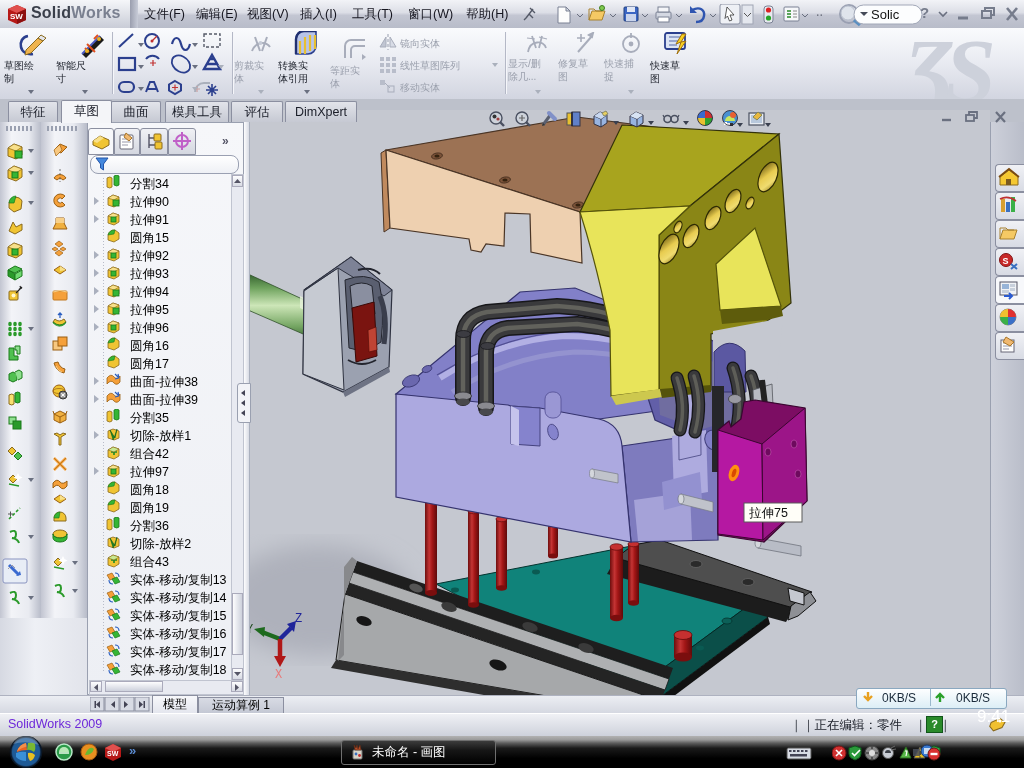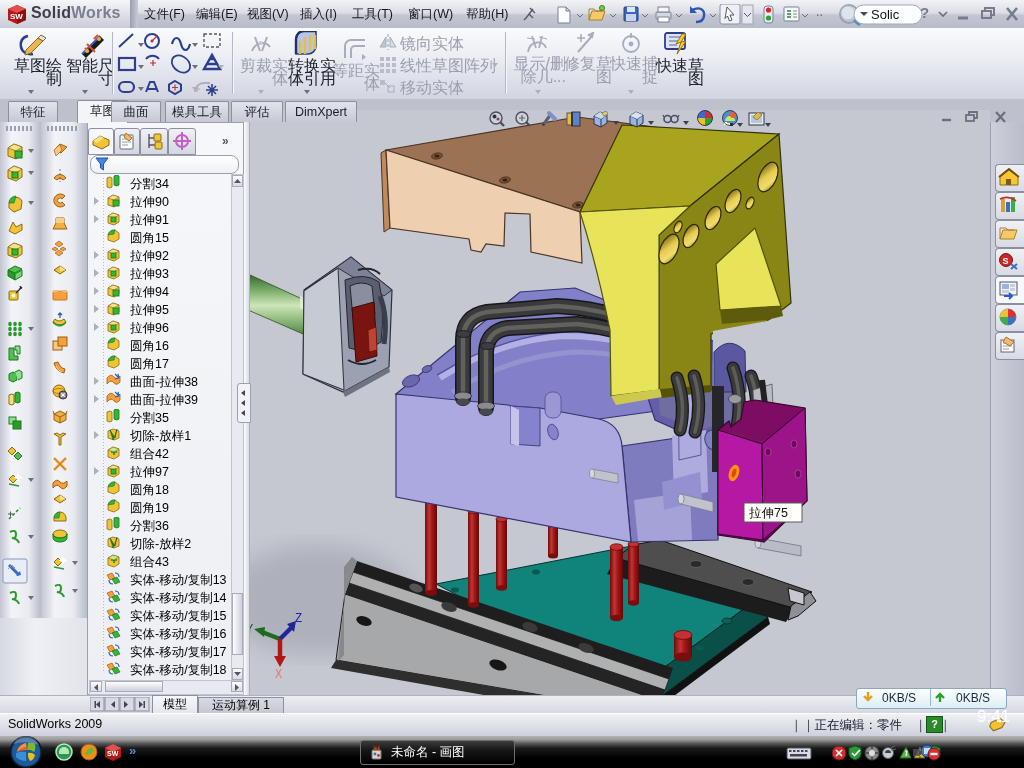--- a/index.html
+++ b/index.html
@@ -5,21 +5,21 @@
 html,body{margin:0;padding:0;}
 #root{position:relative;width:1024px;height:768px;overflow:hidden;font-family:"Liberation Sans",sans-serif;background:#c5c8d0;}
 .abs{position:absolute;}
 
 #titlebar{left:0;top:0;width:1024px;height:28px;background:linear-gradient(#f2f3f7 0%,#dcdee6 45%,#c3c6d2 55%,#b8bcc9 100%);border-bottom:1px solid #8e92a0;}
 #logoarea{left:0;top:0;width:130px;height:28px;background:linear-gradient(#f5f6f9,#c9ccd7);}
 #vsep1{left:130px;top:0;width:8px;height:28px;background:linear-gradient(90deg,#9a9eae,#c8ccd8);}
 .menuitem{top:6px;height:17px;font-size:12.5px;color:#15151f;}
 
 #toolbar{left:0;top:28px;width:1024px;height:71px;background:linear-gradient(#fafbfd 0%,#e8eaf1 50%,#d2d5e0 100%);border-bottom:1px solid #9ea2b2;}
-.tbtxt{font-size:16px;color:#20242e;text-align:right;line-height:13px;}
+.tbtxt{font-size:10px;color:#20242e;text-align:left;line-height:13px;}
 .tbtxt.gray{color:#9ba0ad;}
 .dda{width:0;height:0;border-left:3px solid transparent;border-right:3px solid transparent;border-top:4px solid #6a7080;}
 .dda.gray{border-top-color:#aab0bc;}
 .tsep{top:32px;width:1px;height:62px;background:#b4b8c6;box-shadow:1px 0 0 #f5f6fa;}
 
 #tabrow{left:0;top:99px;width:1024px;height:23px;background:#bdc1cb;border-bottom:1px solid #d8dbe3;}
 .ctab{top:101px;height:20px;z-index:5;background:linear-gradient(#e2e4ea,#c6c9d3);border:1px solid #8b8fa0;border-bottom:none;font-size:12.5px;color:#1a1d28;text-align:center;line-height:20px;border-radius:2px 2px 0 0;}
 .ctab.active{background:#f4f5f8;top:100px;height:22px;z-index:3;}
 
 #lcol1{left:0;top:122px;width:41px;height:496px;background:linear-gradient(90deg,#c2c5d1 0%,#f3f4f8 28%,#e9ebf1 70%,#b8bcc9 100%);}
@@ -294,23 +294,24 @@
   <div class="abs tbtxt gray" style="left:604px;top:57px;width:54px">快速捕<br>捉</div>
   <div class="abs dda gray" style="left:628px;top:90px"></div>
   
   <svg class="abs" style="left:662px;top:30px" width="30" height="28" viewBox="0 0 30 28">
     <rect x="3" y="3" width="20" height="16" rx="2" fill="#dce4f4" stroke="#2b3f8e" stroke-width="1.8"></rect>
     <path d="M7 7 h12 M7 11 h12 M7 15 h8" stroke="#8090c0" stroke-width="1.4"></path>
     <path d="M20 4 l-6 10 5 -2 -4 12 9 -13 -5 1 5 -8z" fill="#f8d020" stroke="#a07010" stroke-width="1"></path>
   </svg>
   <div class="abs tbtxt" style="left:650px;top:59px;width:54px">快速草<br>图</div>
   
+  <div class="abs" style="left:905px;top:18px;font-size:92px;font-style:italic;font-weight:bold;color:#cdd1db;font-family:'Liberation Serif',serif;letter-spacing:-10px">ƷS</div>
   <div class="abs" id="tabrow"></div>
   <div class="abs ctab" style="left:8px;width:48px">特征</div>
-  <div class="abs ctab active" style="left:77px;width:49px">草图</div>
+  <div class="abs ctab active" style="left:61px;width:49px">草图</div>
   <div class="abs ctab" style="left:111px;width:48px">曲面</div>
   <div class="abs ctab" style="left:165px;width:62px">模具工具</div>
   <div class="abs ctab" style="left:231px;width:50px">评估</div>
   <div class="abs ctab" style="left:285px;width:70px">DimXpert</div>
   
   <svg class="abs" style="left:938px;top:110px;z-index:6" width="80" height="14" viewBox="0 0 80 14">
     <path d="M4 10 h9" stroke="#6a7080" stroke-width="2.4"></path>
     <g stroke="#6a7080" stroke-width="1.8" fill="none">
         <rect x="28" y="5" width="8" height="6"></rect>
         <path d="M31 5 v-3 h8 v6 h-3"></path>
@@ -1124,21 +1125,21 @@
         <rect x="4.5" y="4" width="1.5" height="7"></rect>
         <path d="M25 4 l-4 3.5 4 3.5z"></path>
         <path d="M34 4 l4 3.5 -4 3.5z"></path>
         <path d="M49 4 l4 3.5 -4 3.5z"></path>
         <rect x="53.5" y="4" width="1.5" height="7"></rect>
       </g>
   </svg>
   <div class="abs" style="left:152px;top:695px;width:44px;height:17px;background:linear-gradient(#f7f8fb,#e4e6ee);border:1px solid #8b8fa0;border-bottom:none;font-size:12px;text-align:center;line-height:17px;z-index:5">模型</div>
   <div class="abs" style="left:198px;top:697px;width:84px;height:15px;background:linear-gradient(#d8dbe4,#c4c8d4);border:1px solid #8b8fa0;border-bottom:none;font-size:12px;text-align:center;line-height:15px;z-index:5">运动算例 1</div>
   <div class="abs" id="statusbar"></div>
-  <div class="abs" style="left:8px;top:717px;font-size:12.5px;color:#000000;z-index:5">SolidWorks 2009</div>
+  <div class="abs" style="left:8px;top:717px;font-size:12.5px;color:#6d28d9;z-index:5">SolidWorks 2009</div>
   <div class="abs" style="left:790px;top:717px;font-size:12.5px;color:#20242e;z-index:5">｜｜正在编辑：零件　｜｜｜</div>
   <div class="abs" style="left:926px;top:716px;width:15px;height:15px;background:#2a8a2a;border:1px solid #11551a;color:#fff;font-size:11px;font-weight:bold;text-align:center;line-height:15px;z-index:5">?</div>
   <svg class="abs" style="left:988px;top:715px;z-index:5" width="20" height="18" viewBox="0 0 20 18">
       <path d="M3 10 L10 3 l6 2 -1 6 -7 6 -5 -3z" fill="#f0c030" stroke="#8a6a1e" transform="rotate(20 10 9)"></path>
       <circle cx="12" cy="6" r="1.5" fill="#fff"></circle>
     </svg>
   <div class="abs" id="taskbar"></div>
   
   <svg class="abs" style="left:5px;top:736px;z-index:6" width="44" height="32" viewBox="0 0 44 32">
     <circle cx="21" cy="16" r="15.5" fill="#1a3a5e" stroke="#0a1828" stroke-width="1.5"></circle>
@@ -1156,21 +1157,21 @@
       <path d="M4 10 h10" stroke="#e8f8e8" stroke-width="1.5"></path>
     <circle cx="34" cy="9" r="8" fill="#e89020" stroke="#a85a10" stroke-width="1"></circle>
       <path d="M30 12 q4 -10 9 -6 q-2 6 -9 6z" fill="#68b830"></path>
     <g transform="translate(48,0)">
         <polygon points="2,5 10,1 18,5 18,14 10,18 2,14" fill="#b61917"></polygon>
         <polygon points="2,5 10,1 18,5 10,9" fill="#e0504e"></polygon>
         <text x="4" y="13" font-size="7" font-weight="bold" fill="#fff" font-family="Liberation Sans">SW</text>
       </g>
     <text x="74" y="12" font-size="13" font-weight="bold" fill="#5a8ad0" font-family="Liberation Sans">»</text>
   </svg>
-  <div class="abs taskbtn" style="left:360px;width:153px">
+  <div class="abs taskbtn" style="left:341px;width:153px">
     <svg style="position:absolute;left:8px;top:3px" width="15" height="16" viewBox="0 0 15 16">
         <rect x="3" y="6" width="9" height="9" rx="1" fill="#d8d4c8" stroke="#777"></rect>
         <path d="M5 6 l-1 -5 2 3 1 -3 1 4 2 -4 1 5z" fill="#b04a28" stroke="#5e2a14" stroke-width="0.6"></path>
         <circle cx="6" cy="10" r="1.4" fill="#3a70c0"></circle>
         <circle cx="9.5" cy="11.5" r="1.4" fill="#c83030"></circle>
       </svg>
     <span style="position:absolute;left:30px;top:3px;white-space:nowrap">未命名 - 画图</span>
   </div>
   
   <svg class="abs" style="left:786px;top:745px;z-index:6" width="30" height="16" viewBox="0 0 30 16">

